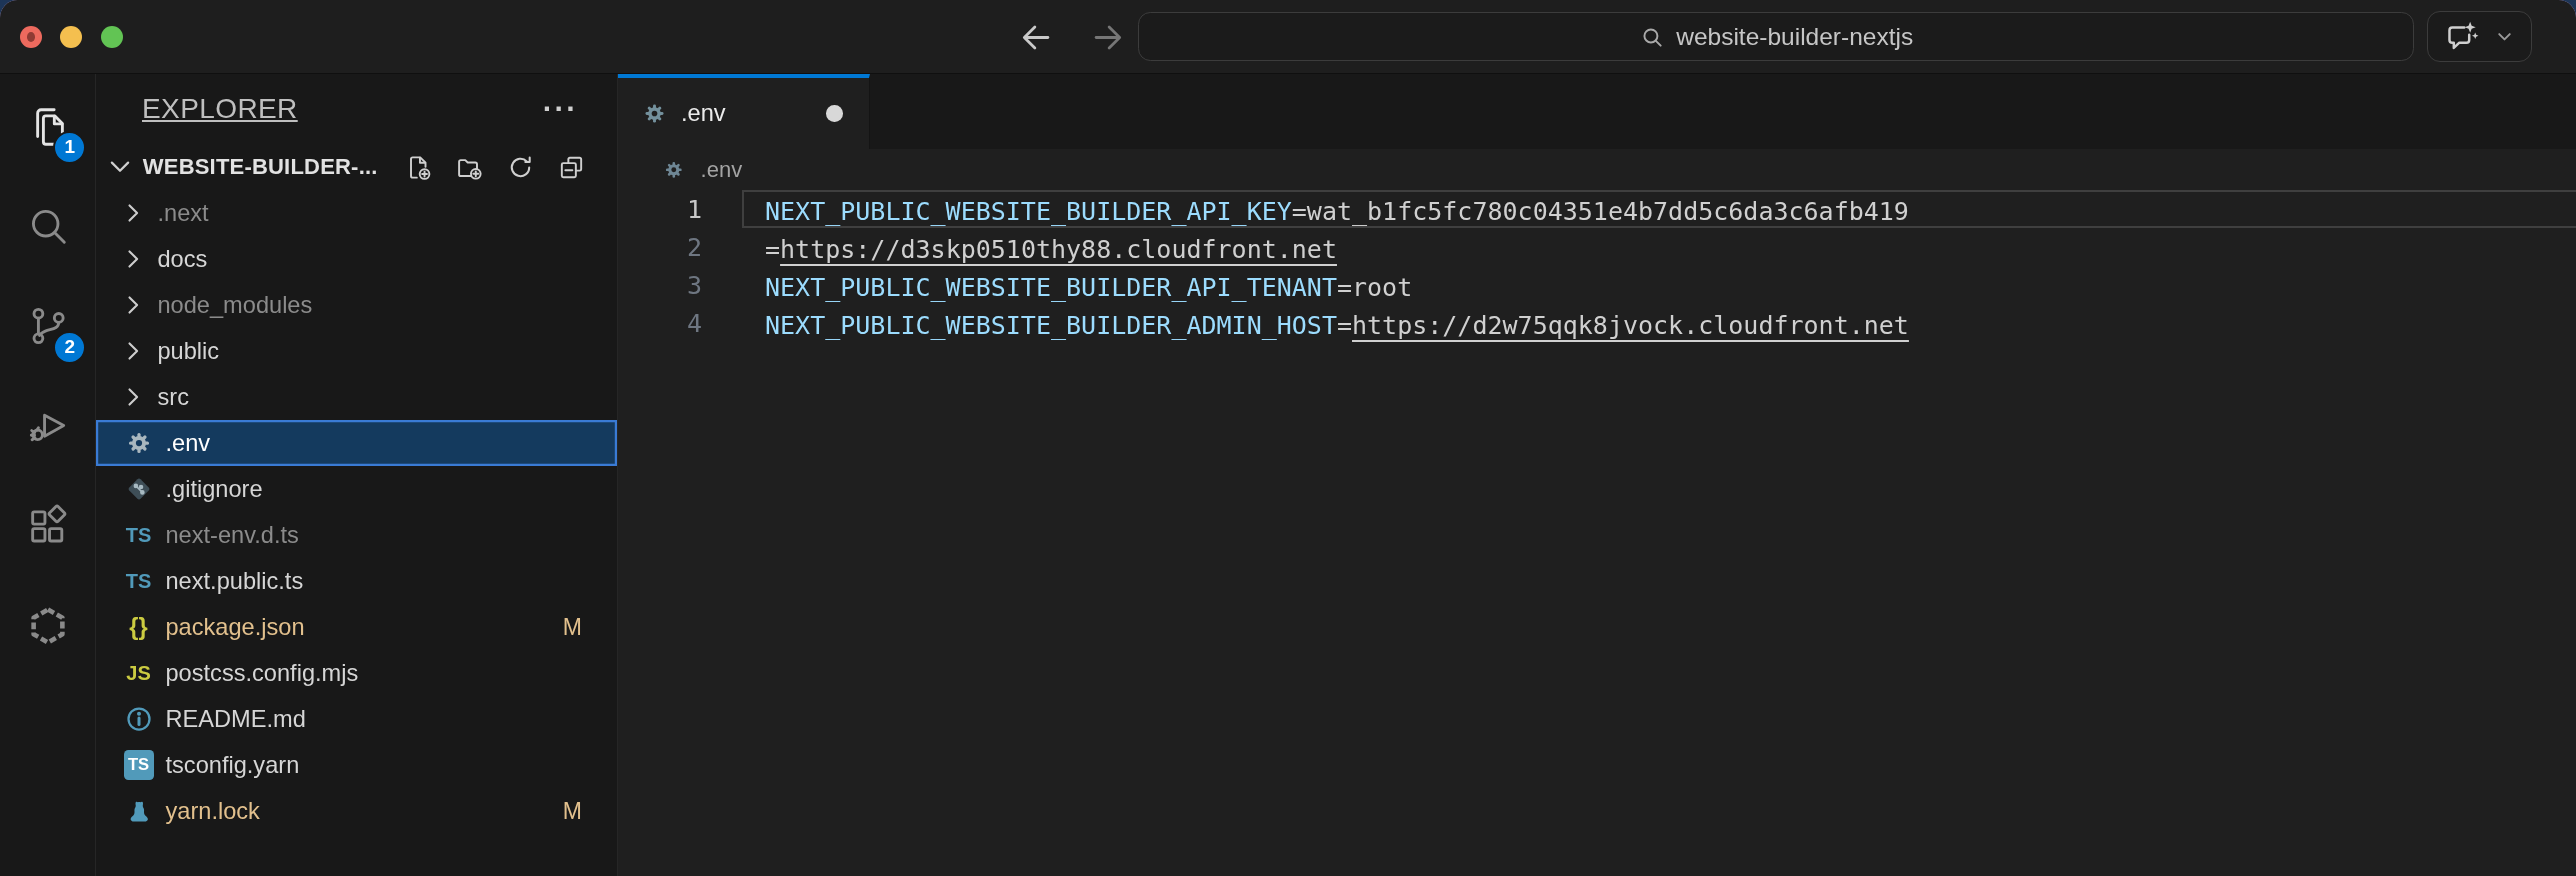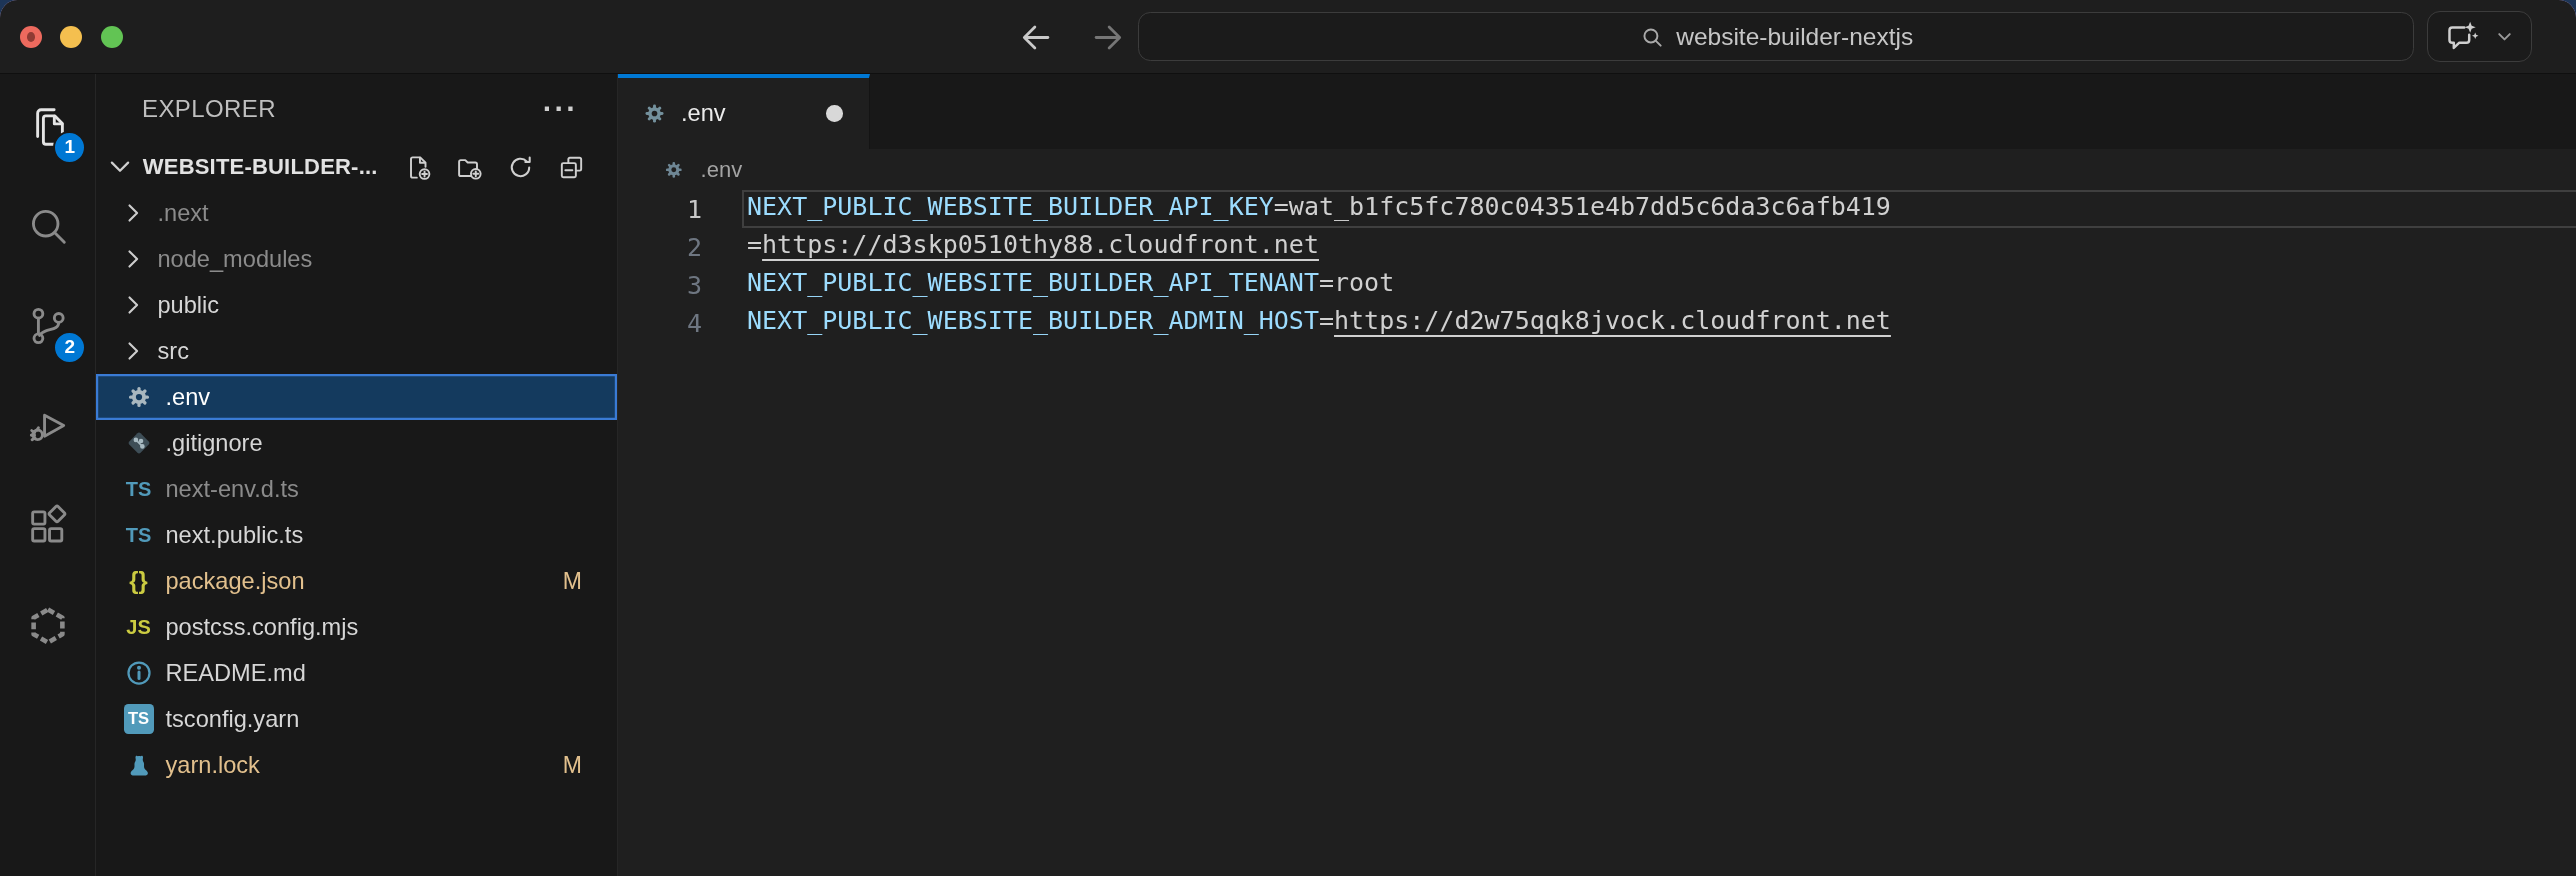--- a/index.html
+++ b/index.html
@@ -30,21 +30,21 @@
   
   .activitybar { width:96px; flex:none; background:#181818; border-right:1.8px solid #262626; display:flex; flex-direction:column; padding-top:1.8px; }
   .ab-item { height:100px; display:flex; align-items:center; justify-content:center; position:relative; color:#8a8a8a; }
   .ab-item.active { color:#e4e4e4; }
   .ab-item svg { width:46px; height:46px; }
   .badge { position:absolute; right:8.8px; bottom:12.3px; min-width:33px; height:33px; border-radius:16.6px; background:#0078d4; border:2.6px solid #181818; color:#fff; font-size:19px; font-weight:700; display:flex; align-items:center; justify-content:center; }
 
   
   .sidebar { width:522px; flex:none; background:#181818; border-right:1.8px solid #262626; display:flex; flex-direction:column; }
   .sb-header { height:70px; flex:none; display:flex; align-items:center; padding:0 39px 0 46px; color:#bfbfbf; }
-  .sb-title { font-size:24px; letter-spacing:0.4px; }
+  .sb-title { font-size:28px; letter-spacing:0.4px;text-decoration:underline; }
   .sb-more { margin-left:auto; font-size:30px; font-weight:700; color:#cfcfcf; letter-spacing:1.8px; line-height:17.5px; }
   .section-row { height:46px; flex:none; display:flex; align-items:center; padding:0 31.5px 0 8.8px; color:#e2e2e2; }
   .section-row .tw { width:30px; height:30px; color:#cfcfcf; flex:none; }
   .section-label { font-size:22px; font-weight:700; letter-spacing:0.2px; margin-left:8px; white-space:nowrap; }
   .section-actions { margin-left:auto; display:flex; gap:22px; }
   .section-actions svg { width:29px; height:29px; color:#cfcfcf; --hole:#181818; }
 
   
   .tree { list-style:none; flex:1; }
   .row { height:46px; display:flex; align-items:center; font-size:23.6px; color:#d6d6d6; --hole:#181818; }
@@ -70,21 +70,21 @@
   .tab svg { width:27px; height:27px; color:#73909c; }
   .tab-label { font-size:23.6px; color:#ececec; margin-left:13px; }
   .tab-dot { width:16.6px; height:16.6px; border-radius:50%; background:#d8d8d8; margin-left:auto; }
   .breadcrumb { height:41px; flex:none; display:flex; align-items:center; padding-left:44px; --hole:#1f1f1f; }
   .breadcrumb svg { width:23.6px; height:23.6px; color:#6e8694; }
   .bc-label { font-size:22px; color:#a3a3a3; margin-left:15px; }
 
   .code { flex:1; font-family:"DejaVu Sans Mono", monospace; font-size:25px; }
   .code-line { height:38px; display:flex; align-items:stretch; }
   .num { width:84px; flex:none; text-align:right; color:#6e7681; display:flex; align-items:center; justify-content:flex-end; }
-  .lbody { flex:1; margin-left:40px; padding-left:3px; display:flex; align-items:flex-start; border:2.2px solid transparent; border-right:none; white-space:pre; }
+  .lbody { flex:1; margin-left:40px; padding-left:21px; display:flex; align-items:flex-end; border:2.2px solid transparent; border-right:none; white-space:pre; }
   .code-line.current .lbody { border-color:#3f3f3f; }
   .code-line.current .num { color:#c8c8c8; }
   .key { color:#9cdcfe; }
   .eq, .val { color:#d0d0d0; }
   .u { text-decoration:underline; text-underline-offset:6.1px; text-decoration-thickness:1.8px; }
 </style>
 </head>
 <body>
 
 <div class="window">
@@ -206,20 +206,26 @@
           </svg>
         </span>
       </div>
 
       <ul class="tree">
         <li class="row dim">
           <svg class="chev" viewBox="0 0 24 24" fill="none" stroke="currentColor" stroke-width="1.8" stroke-linecap="round" stroke-linejoin="round">
               <path d="M9 5.5l6.5 6.5L9 18.5"></path>
             </svg>
           <span class="lbl">.next</span>
+        </li>
+        <li class="row">
+          <svg class="chev" viewBox="0 0 24 24" fill="none" stroke="currentColor" stroke-width="1.8" stroke-linecap="round" stroke-linejoin="round">
+              <path d="M9 5.5l6.5 6.5L9 18.5"></path>
+            </svg>
+          <span class="lbl">docs</span>
         </li>
         <li class="row dim">
           <svg class="chev" viewBox="0 0 24 24" fill="none" stroke="currentColor" stroke-width="1.8" stroke-linecap="round" stroke-linejoin="round">
               <path d="M9 5.5l6.5 6.5L9 18.5"></path>
             </svg>
           <span class="lbl">node_modules</span>
         </li>
         <li class="row">
           <svg class="chev" viewBox="0 0 24 24" fill="none" stroke="currentColor" stroke-width="1.8" stroke-linecap="round" stroke-linejoin="round">
               <path d="M9 5.5l6.5 6.5L9 18.5"></path>

